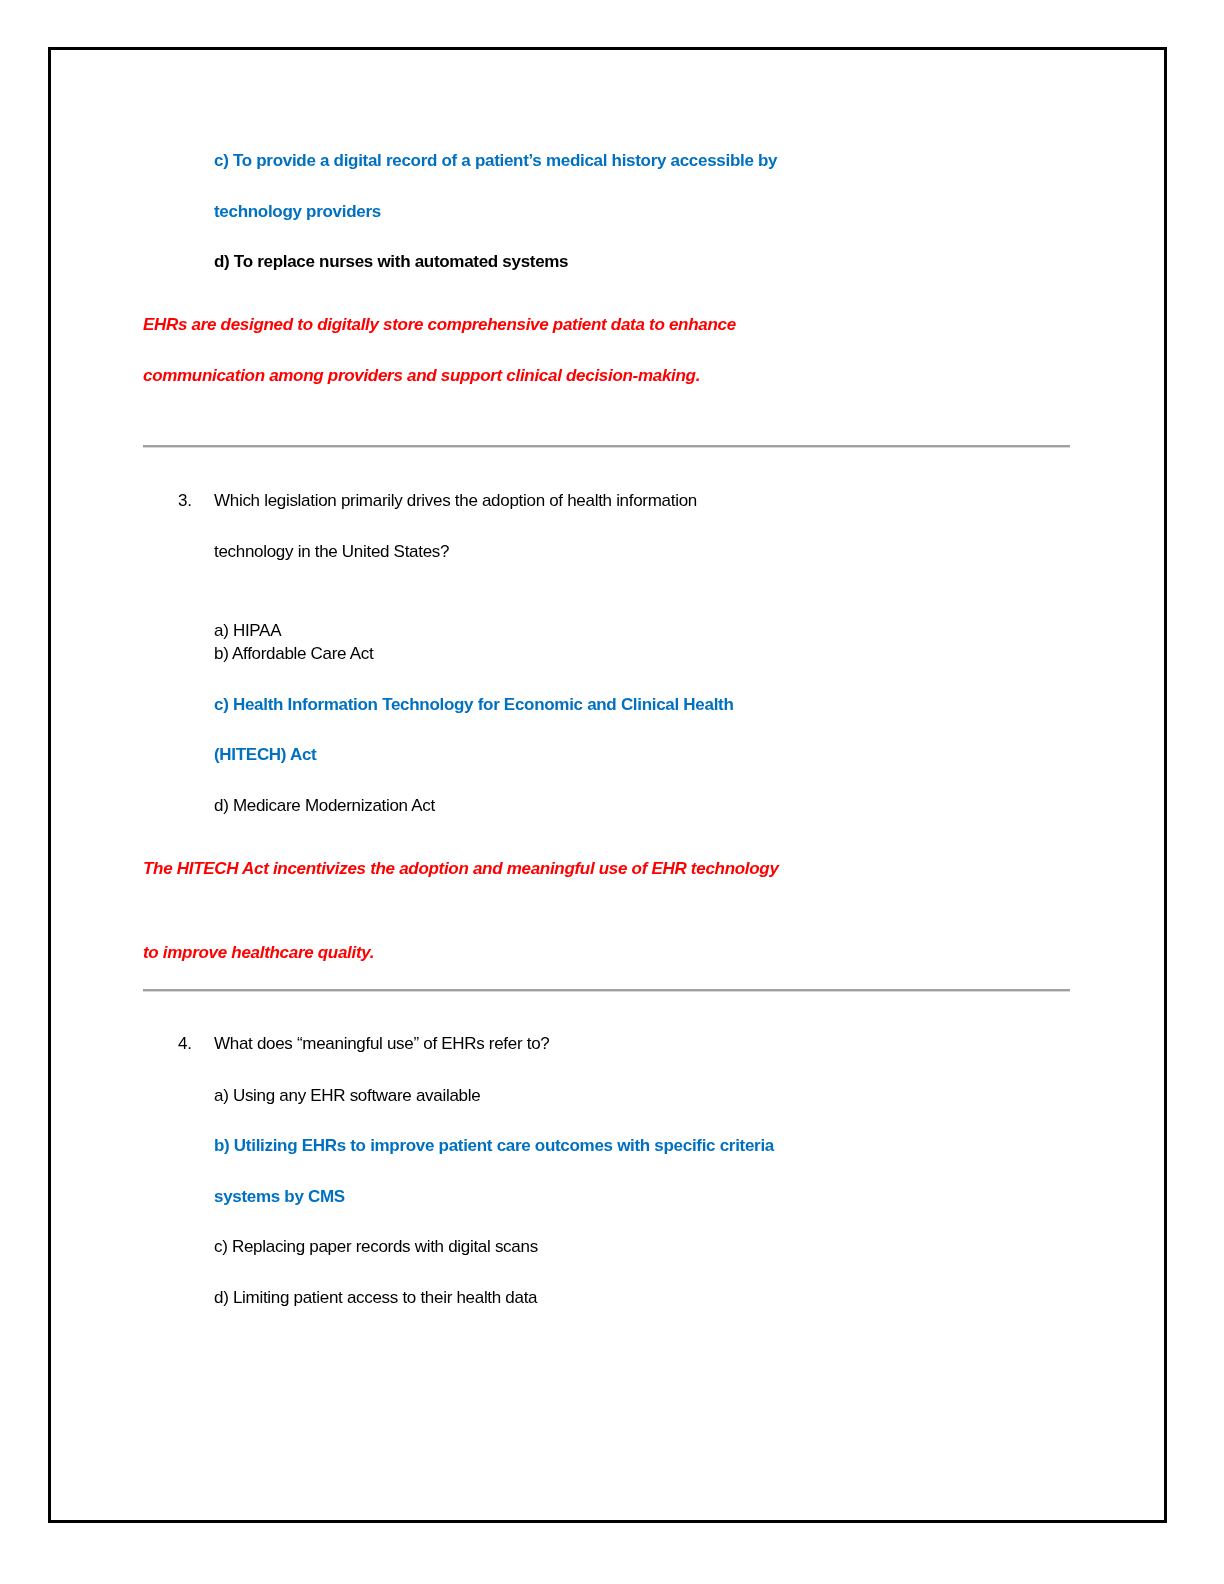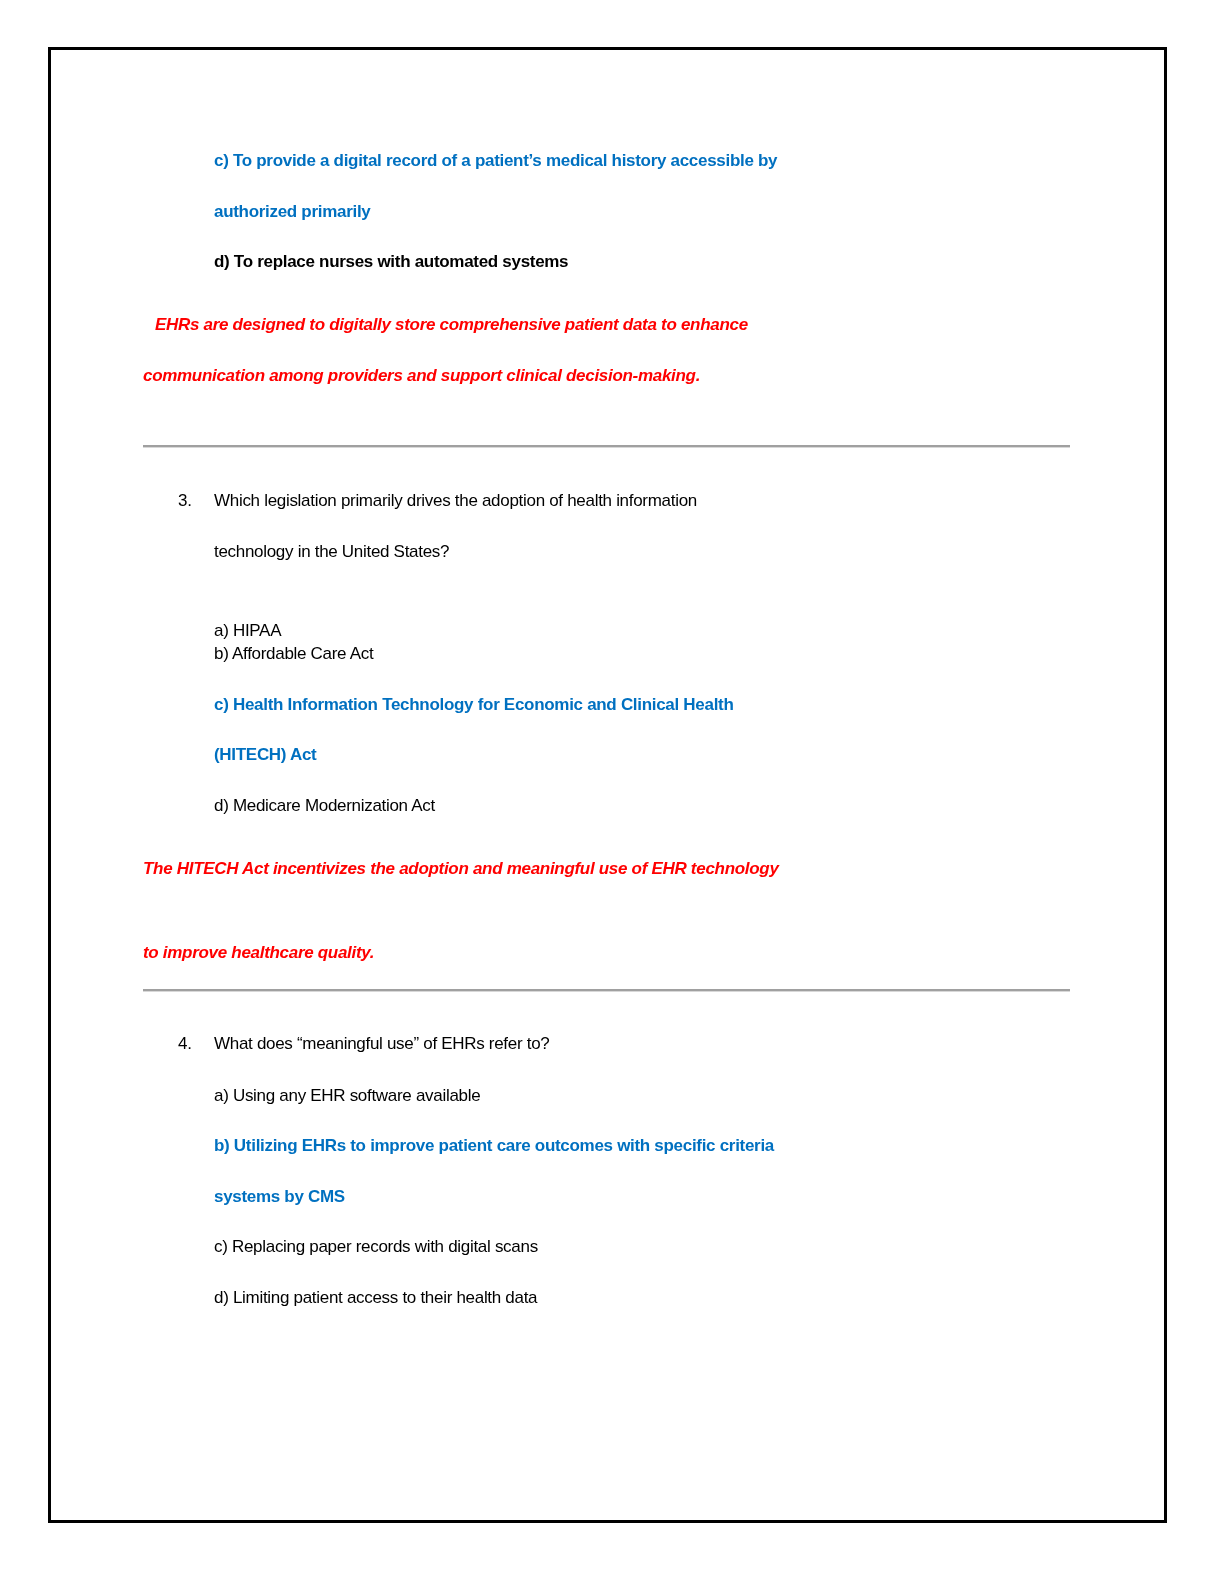--- a/index.html
+++ b/index.html
@@ -17,23 +17,23 @@
     .rule { position: absolute; left: 143px; width: 927px; height: 2px; background: #A0A0A0;
             border-bottom: 1px solid #d8d8d8; }
   </style>
 </head>
 <body>
 
 <div class="page-border"></div>
 
 <div>
   <div class="line opt correct" style="top:146px;">c) To provide a digital record of a patient’s medical history accessible by</div>
-  <div class="line opt correct" style="top:197px;">authorized primarily</div>
+  <div class="line opt correct" style="top:197px;">technology providers</div>
   <div class="line opt" style="top:247px;font-weight:bold;">d) To replace nurses with automated systems</div>
-  <div class="line expl" style="top:310px;margin-left:12px;">EHRs are designed to digitally store comprehensive patient data to enhance</div>
+  <div class="line expl" style="top:310px;">EHRs are designed to digitally store comprehensive patient data to enhance</div>
   <div class="line expl" style="top:361px;">communication among providers and support clinical decision-making.</div>
 </div>
 
 <div class="rule" style="top:445px;"></div>
 
 <div>
   <div class="line qnum" style="top:486px;">3.</div>
   <div class="line qtext" style="top:486px;">Which legislation primarily drives the adoption of health information</div>
   <div class="line qtext" style="top:537px;">technology in the United States?</div>
   <div class="line opt" style="top:588px;margin-top:28px;">a) HIPAA</div>

